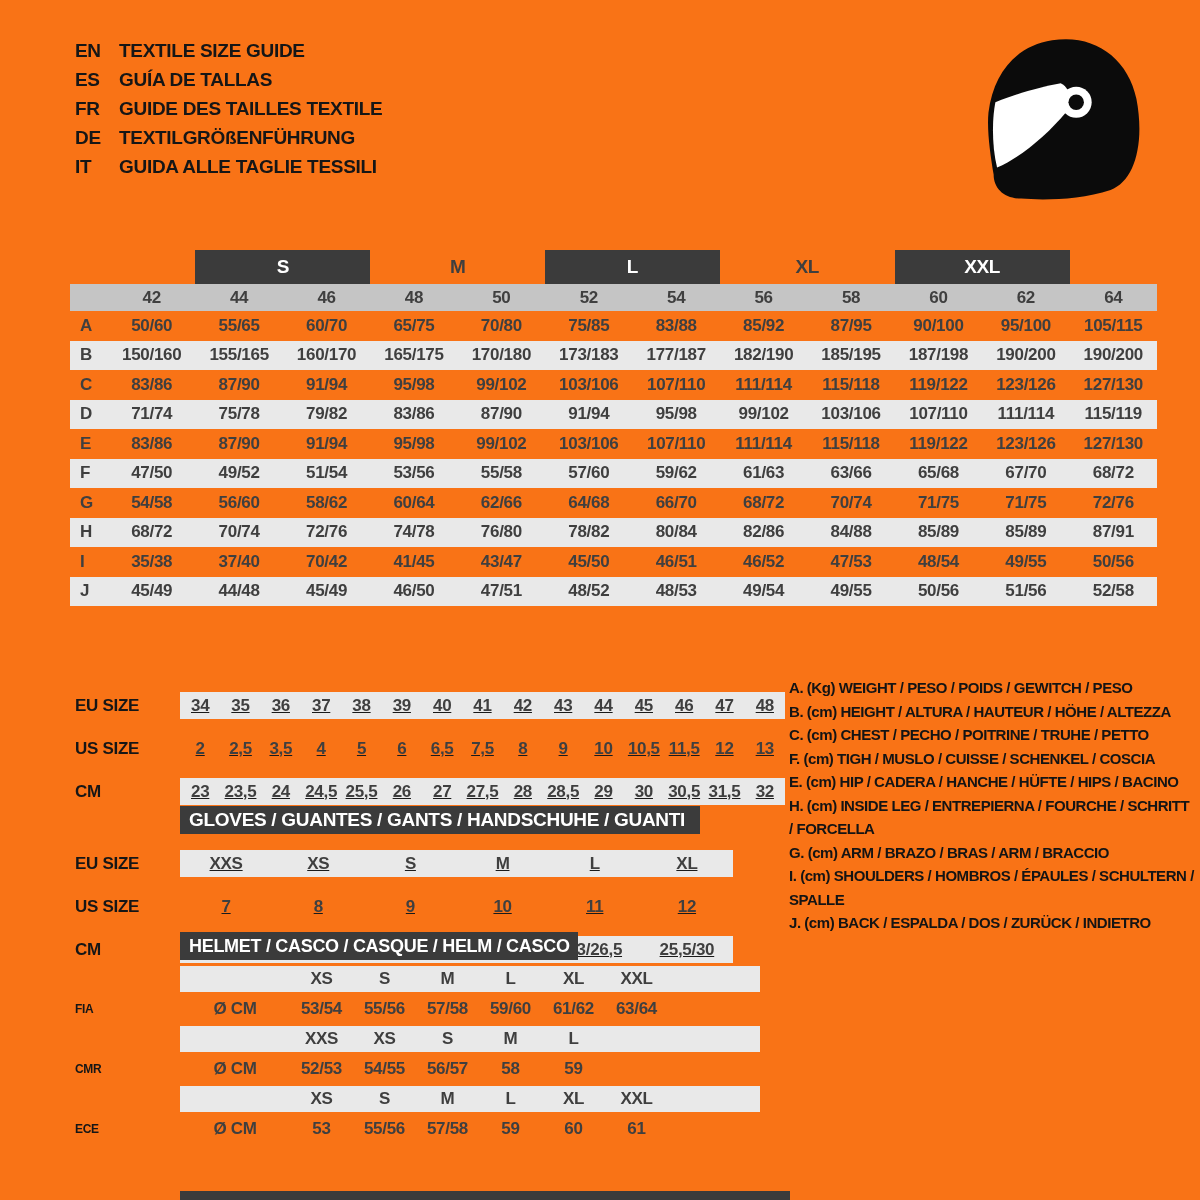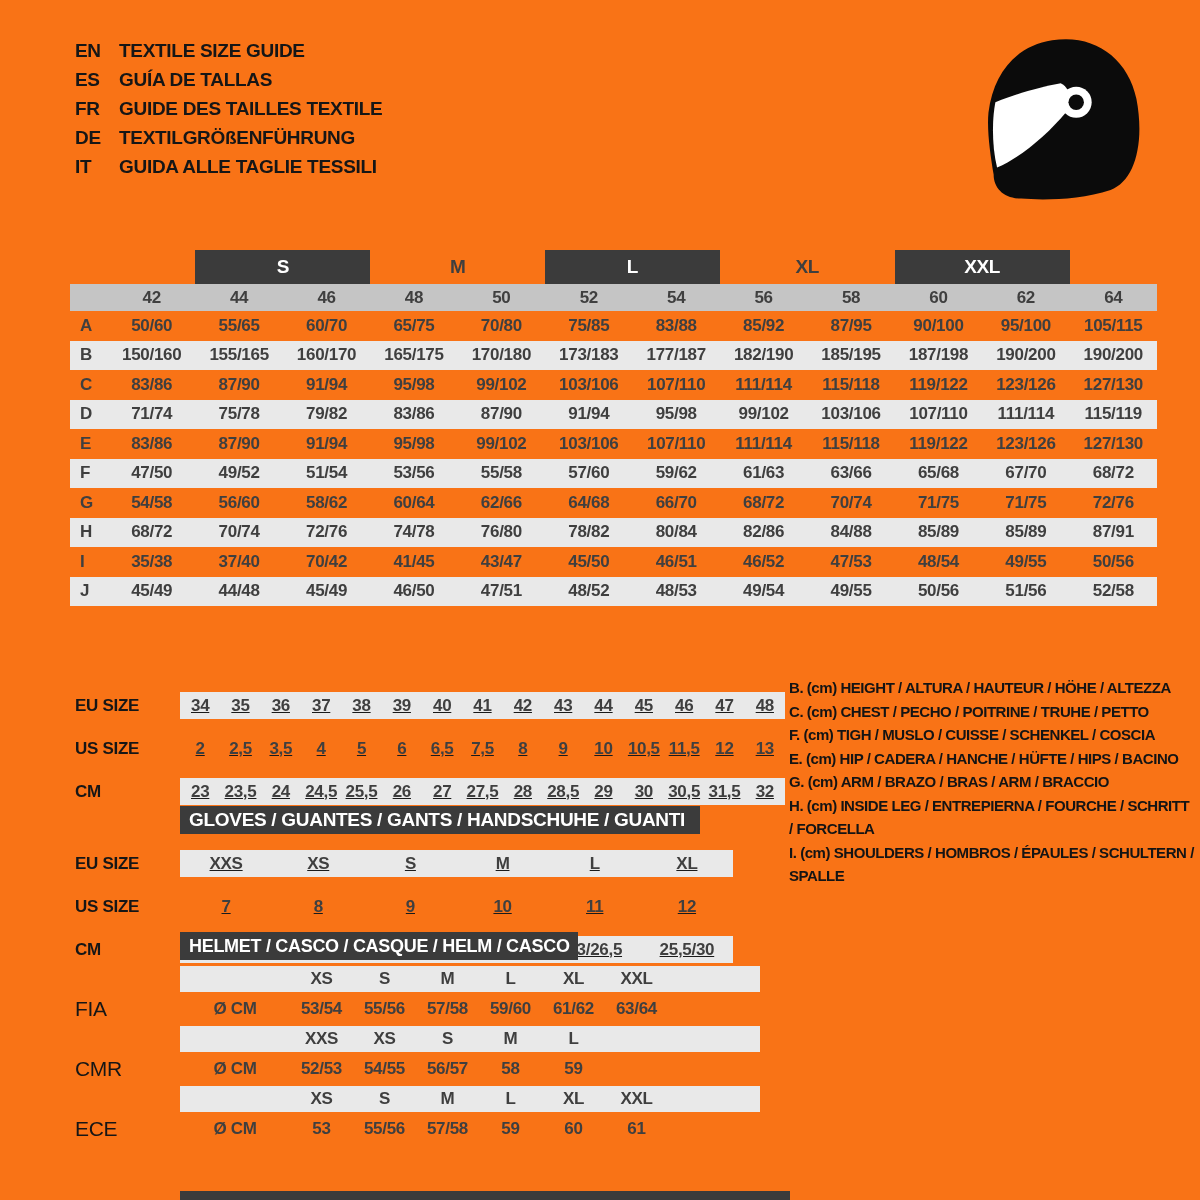--- a/index.html
+++ b/index.html
@@ -38,21 +38,21 @@
   .gray{background:#e9e9e9;}
   .cell{display:flex;align-items:center;justify-content:center;font-weight:bold;font-size:17px;color:#3f3f3f;}
   .cells15{grid-template-columns:repeat(15,1fr);width:605px;}
   .cells6{grid-template-columns:repeat(6,1fr);width:553px;}
   .shoes-bar{width:572px;}
   .gloves-bar{width:520px;}
   .helmet-bar{width:398px;font-size:18px;}
 
   
   .helm-row{display:flex;}
-  .helm-label{width:105px;flex:0 0 105px;display:flex;align-items:center;font-weight:normal;font-size:21px;color:#161616;}
+  .helm-label{width:105px;flex:0 0 105px;display:flex;align-items:center;font-weight:bold;font-size:12px;color:#161616;}
   .helm-cells{display:grid;grid-template-columns:110px repeat(6,63px) 1fr;width:580px;}
   .helm-sizes{height:26px;margin-top:0;}
   .helm-sizes .helm-cells{background:#e9e9e9;height:26px;}
   .helm-values{height:34px;}
   .helm-values .helm-cells{height:34px;}
   .helm-gap{height:6px;}
 
   
   .legend{position:absolute;left:789px;top:676px;width:405px;letter-spacing:-0.45px;}
   .legend-item{font-weight:bold;font-size:15px;line-height:23.5px;color:#141414;}
@@ -446,24 +446,26 @@
           <div class="cell">55/56</div>
           <div class="cell">57/58</div>
           <div class="cell">59</div>
           <div class="cell">60</div>
           <div class="cell">61</div>
       </div>
     </div>
   </section>
 
   <aside class="legend">
+    <div class="legend-item">A. (Kg) WEIGHT / PESO / POIDS / GEWITCH / PESO</div>
       <div class="legend-item">B. (cm) HEIGHT / ALTURA / HAUTEUR / HÖHE / ALTEZZA</div>
       <div class="legend-item">C. (cm) CHEST / PECHO / POITRINE / TRUHE / PETTO</div>
       <div class="legend-item">F. (cm) TIGH / MUSLO / CUISSE / SCHENKEL / COSCIA</div>
       <div class="legend-item">E. (cm) HIP / CADERA / HANCHE / HÜFTE / HIPS / BACINO</div>
+      <div class="legend-item">H. (cm) INSIDE LEG / ENTREPIERNA / FOURCHE / SCHRITT / FORCELLA</div>
       <div class="legend-item">G. (cm) ARM / BRAZO / BRAS / ARM / BRACCIO</div>
-      <div class="legend-item">H. (cm) INSIDE LEG / ENTREPIERNA / FOURCHE / SCHRITT / FORCELLA</div>
       <div class="legend-item">I. (cm) SHOULDERS / HOMBROS / ÉPAULES / SCHULTERN / SPALLE</div>
+      <div class="legend-item">J. (cm) BACK / ESPALDA / DOS / ZURÜCK / INDIETRO</div>
   </aside>
 
   <div class="bottom-bar"></div>
 
 </div>
 
 </body></html>

